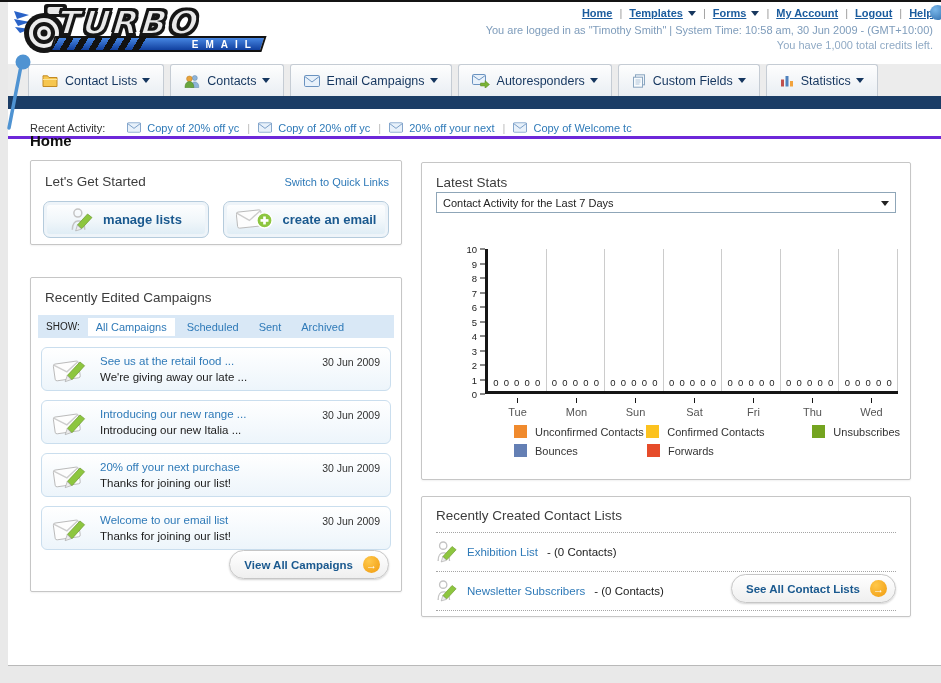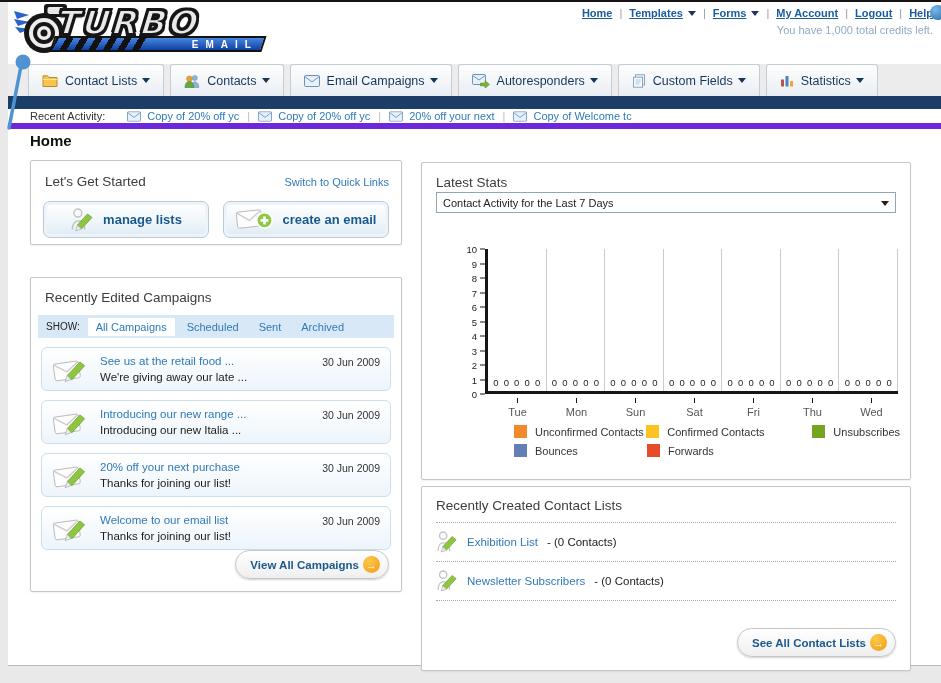--- a/index.html
+++ b/index.html
@@ -37,36 +37,36 @@
   
   .tabstrip { position:absolute; left:0; top:64px; width:100%; height:32px; background:#ececec; padding-left:20px; display:flex; align-items:flex-end; }
   .tab { display:inline-flex; align-items:center; height:32px; padding:0 13px; margin-right:6px; cursor:pointer;
     background:linear-gradient(#fefefe,#e9eef3); border:1px solid #c5ccd4; border-bottom:none; border-radius:3px 3px 0 0;
     font-size:12.5px; color:#15365f; white-space:nowrap; }
   .tab .ticon { margin-right:7px; }
   .tab .caret { border-top-color:#15365f; }
   .navybar { position:absolute; left:0; top:96px; width:100%; height:13px; background:#1b3d66; }
 
   
-  .activity { position:absolute; left:0; top:109px; width:100%; height:20px; display:flex; align-items:center; padding-left:22px; font-size:11px; border-bottom:6px solid #6d28d9; background:#fff; }
+  .activity { position:absolute; left:0; top:119px; width:100%; height:20px; display:flex; align-items:center; padding-left:22px; font-size:11px; border-bottom:3px solid #6d28d9; background:#fff; }
   .alabel { color:#333; margin-right:22px; }
   .aitem { display:inline-flex; align-items:center; overflow:hidden; }
   .aitem svg { margin-right:6px; flex-shrink:0; }
   .aitem a { color:#2f7ab8; text-decoration:none; white-space:nowrap; }
   .asep { color:#bbb; margin:0 8px; }
 
   .ptitle { position:absolute; left:22px; top:132px; font-size:15px; font-weight:bold; color:#101010; }
 
   
   .panel { position:absolute; background:#fff; border:1px solid #c6c6c6; border-radius:2px; box-shadow:0 1px 2px rgba(0,0,0,0.06); }
   .phead { font-size:13.5px; color:#3c3c3c; }
   .p1 { left:22px; top:160px; width:372px; height:85px; }
   .p2 { left:22px; top:277px; width:372px; height:315px; }
   .p3 { left:413px; top:162px; width:490px; height:318px; }
-  .p4 { left:413px; top:486px; width:490px; height:185px; }
+  .p4 { left:413px; top:496px; width:490px; height:121px; }
 
   
   .p1 .phead { position:absolute; left:14px; top:13px; }
   .switch { position:absolute; right:12px; top:15px; font-size:11px; color:#2f7ab8; text-decoration:none; }
   .bigbtns { position:absolute; left:12px; right:12px; top:40px; display:flex; gap:14px; }
   .bigbtn { flex:1; height:37px; display:flex; align-items:center; justify-content:center; gap:9px; cursor:pointer;
     border:1px solid #b5cbdc; border-radius:7px; background:linear-gradient(#ffffff,#f0f6fa 55%,#dcebf4);
     font-family:"Liberation Sans",sans-serif; font-size:13px; font-weight:bold; color:#1a598f;
     box-shadow:0 0 0 3px #eef4f9 inset; }
 
@@ -76,21 +76,21 @@
   .filterbar .show { font-size:10px; color:#222; margin-right:8px; }
   .filterbar a { color:#2f7ab8; text-decoration:none; padding:3px 8px; margin-right:4px; }
   .filterbar a.active { background:#fff; }
   .crow { margin:9px 10px 8px; height:44px; display:flex; align-items:center; gap:10px; padding:4px 10px;
     border:1px solid #cadeee; border-radius:6px; background:linear-gradient(#ffffff,#edf5fb); }
   .crow svg { flex-shrink:0; }
   .ctext { display:flex; flex-direction:column; line-height:14px; }
   .ctitle { font-size:11.5px; color:#2f7ab8; text-decoration:none; }
   .csub { font-size:11.5px; color:#1c1c1c; margin-top:2px; }
   .cdate { margin-left:auto; align-self:flex-start; padding-top:4px; font-size:10.5px; color:#333; white-space:nowrap; }
-  .pill { display:inline-flex; align-items:center; gap:4px; padding:5px 8px 5px 14px; cursor:pointer;
+  .pill { display:inline-flex; align-items:center; gap:10px; padding:5px 8px 5px 14px; cursor:pointer;
     border:1px solid #c6c6c6; border-radius:15px; background:linear-gradient(#ffffff,#efefef);
     font-family:"Liberation Sans",sans-serif; font-size:11.5px; font-weight:bold; color:#1a598f;
     box-shadow:0 1px 2px rgba(0,0,0,0.18); }
   .ball { width:17px; height:17px; border-radius:50%; display:flex; align-items:center; justify-content:center;
     background:radial-gradient(circle at 35% 30%, #ffc84a, #f09a0e); color:#fff; font-size:11px; font-weight:bold; }
   .ball::before { content:"\2192"; }
   .viewall { position:absolute; right:12px; bottom:12px; }
 
   
   .p3 .phead { position:absolute; left:14px; top:12px; }
@@ -221,20 +221,21 @@
             <span class="caret"></span>
           </a>
         <span class="sep">|</span>
         <a href="#">My Account</a>
         <span class="sep">|</span>
         <a href="#">Logout</a>
         <span class="sep">|</span>
         <a href="#">Help</a>
       </div>
       <div class="session">
+        <div class="s1">You are logged in as "Timothy Smith" | System Time: 10:58 am, 30 Jun 2009 - (GMT+10:00)</div>
         <div class="s2">You have 1,000 total credits left.</div>
       </div>
       <div class="help-dot"></div>
     </div>
 
     <svg class="pin" width="30" height="82" viewBox="0 0 30 82">
       <line x1="15" y1="16" x2="3" y2="78" stroke="#4f93d2" stroke-width="3.5" stroke-linecap="round"></line>
       <circle cx="17" cy="12" r="7.5" fill="#4f93d2"></circle>
     </svg>
 

